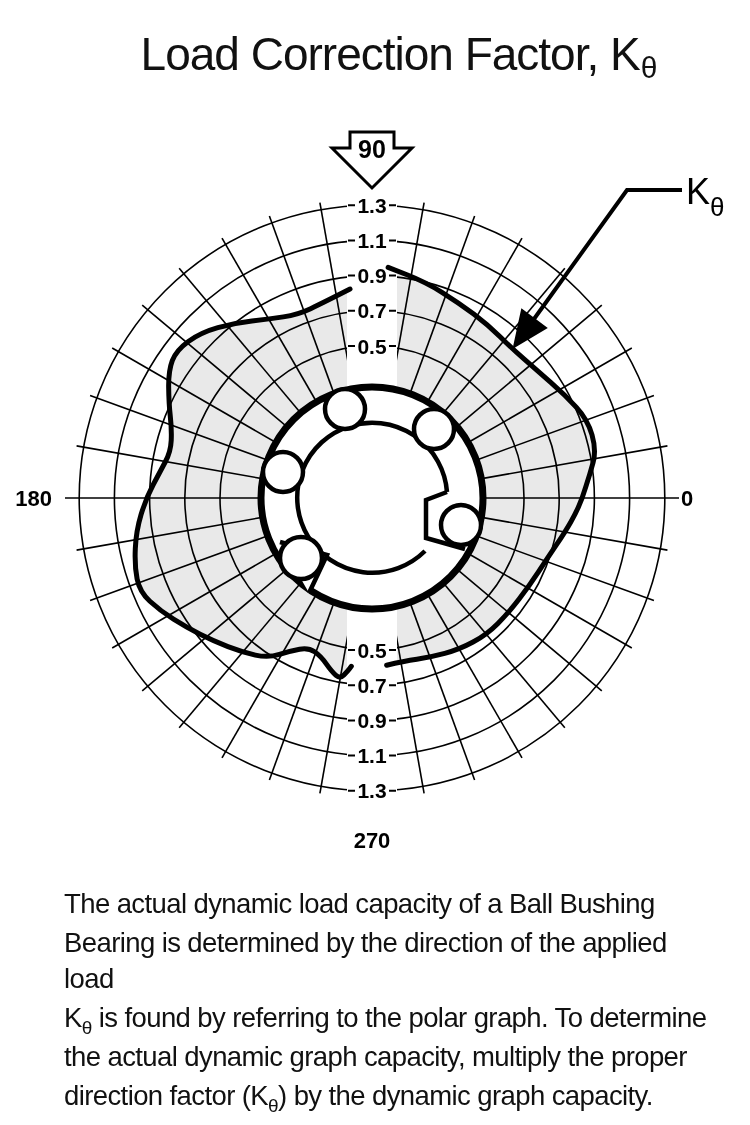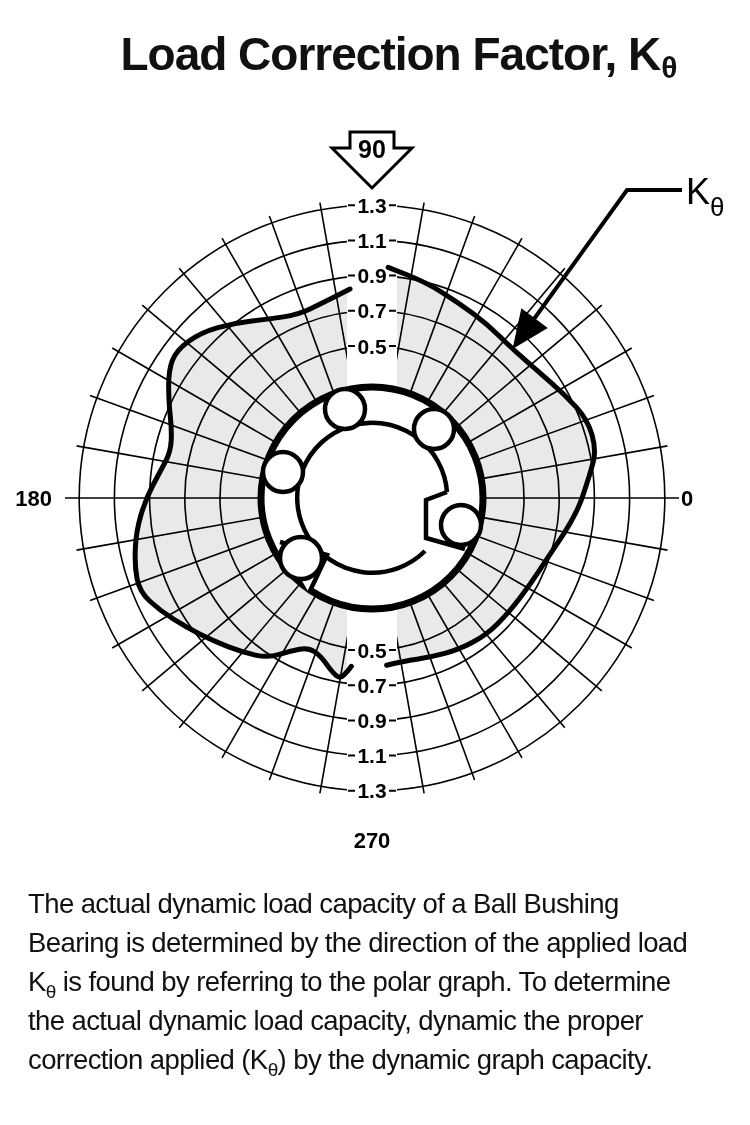--- a/index.html
+++ b/index.html
@@ -1,22 +1,22 @@
 <!DOCTYPE html>
 <html><head>
 <meta charset="utf-8">
 <style>
   html,body{margin:0;padding:0;background:#ffffff;width:750px;font-family:"Liberation Sans",sans-serif;color:#111;}
   .page{width:750px;height:1125px;position:relative;overflow:hidden;background:#fff;}
   .title{height:92px;display:flex;align-items:center;justify-content:center;
-         font-size:46px;letter-spacing:-1px;font-weight:700;padding-top:8px;padding-left:47px;}
+         font-size:46px;letter-spacing:-1px;font-weight:400;padding-top:8px;padding-left:47px;}
   .title .sub{font-size:30px;position:relative;top:14px;margin-left:1px;}
   .chart{position:relative;width:750px;height:772px;}
   .chart svg{display:block;}
-  .bodytext{padding:14px 28px 0 28px;font-size:27.5px;line-height:36px;letter-spacing:-0.6px;}
+  .bodytext{padding:14px 28px 0 28px;font-size:27.5px;line-height:36px;letter-spacing:-0.6px;margin-left:36px;}
   .bodytext .sub{font-size:19px;position:relative;top:7px;}
   text{font-family:"Liberation Sans",sans-serif;}
 </style>
 </head>
 <body>
 
 <div class="page">
 
   <div class="title">
     <span>Load Correction Factor, K</span>
@@ -137,17 +137,17 @@
       <text x="681" y="498" font-size="22" font-weight="bold">0</text>
       <text x="52" y="498" text-anchor="end" font-size="22" font-weight="bold">180</text>
       <text x="372" y="840" text-anchor="middle" font-size="22" font-weight="bold">270</text>
     </svg>
   </div>
 
   <div class="bodytext">
     <div><span>The actual dynamic load capacity of a Ball Bushing</span><span class="sub"></span><span></span></div>
     <div><span>Bearing is determined by the direction of the applied load</span><span class="sub"></span><span></span></div>
     <div><span>K</span><span class="sub">θ</span><span> is found by referring to the polar graph. To determine</span></div>
-    <div><span>the actual dynamic load capacity, dynamic the proper</span><span class="sub"></span><span></span></div>
-    <div><span>correction applied (K</span><span class="sub">θ</span><span>) by the dynamic graph capacity.</span></div>
+    <div><span>the actual dynamic graph capacity, multiply the proper</span><span class="sub"></span><span></span></div>
+    <div><span>direction factor (K</span><span class="sub">θ</span><span>) by the dynamic graph capacity.</span></div>
   </div>
 
 </div>
 
 </body></html>

